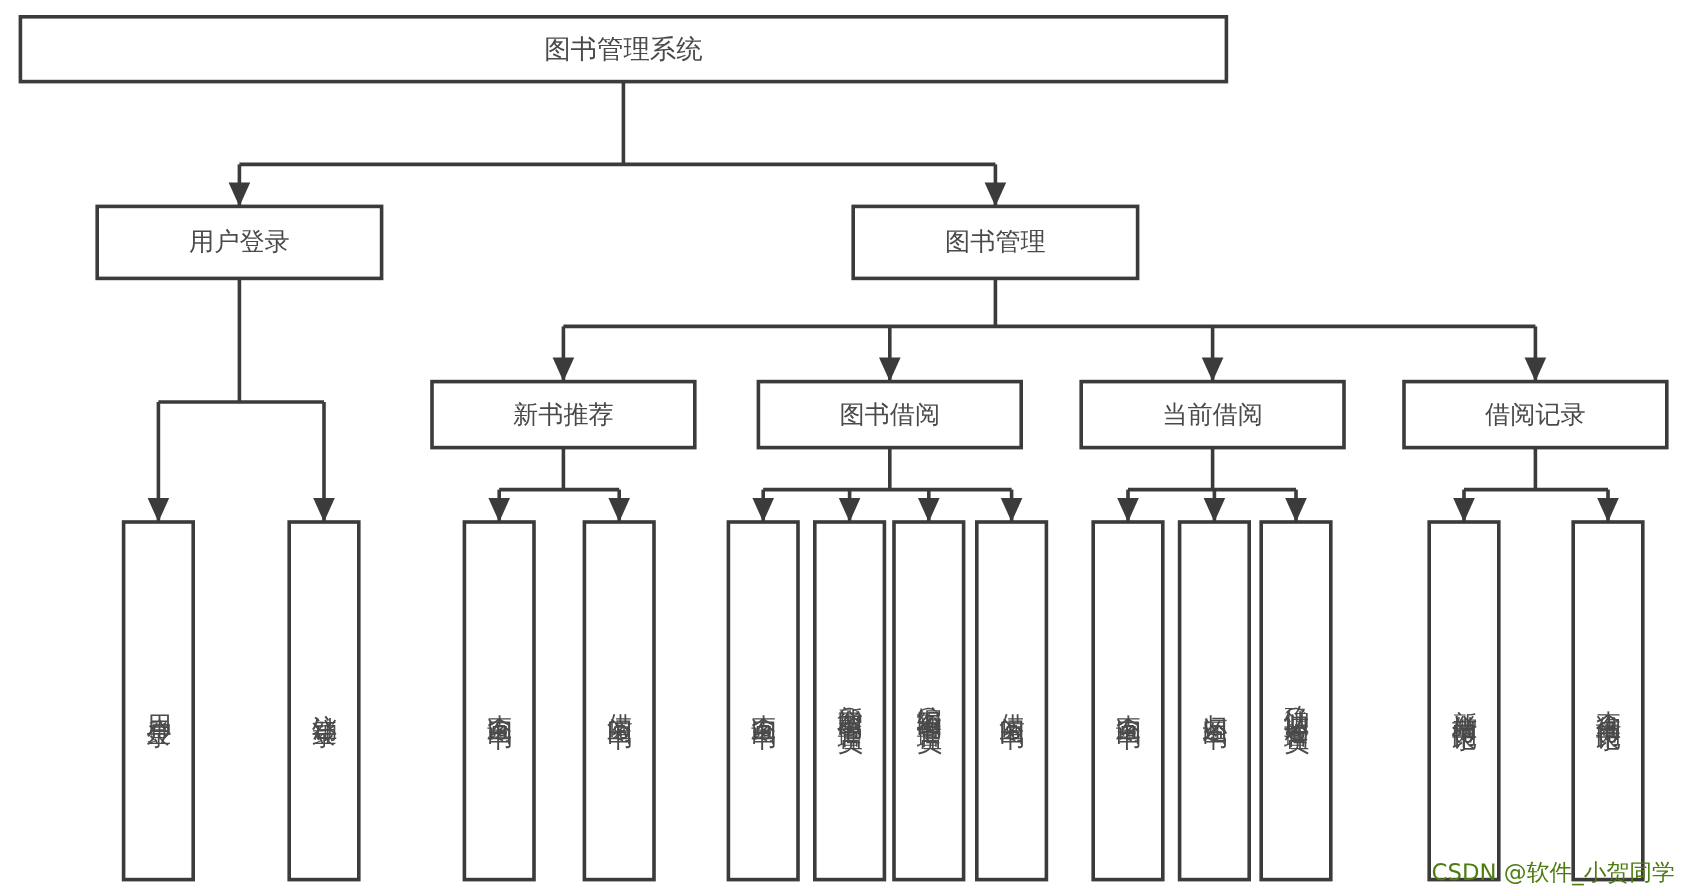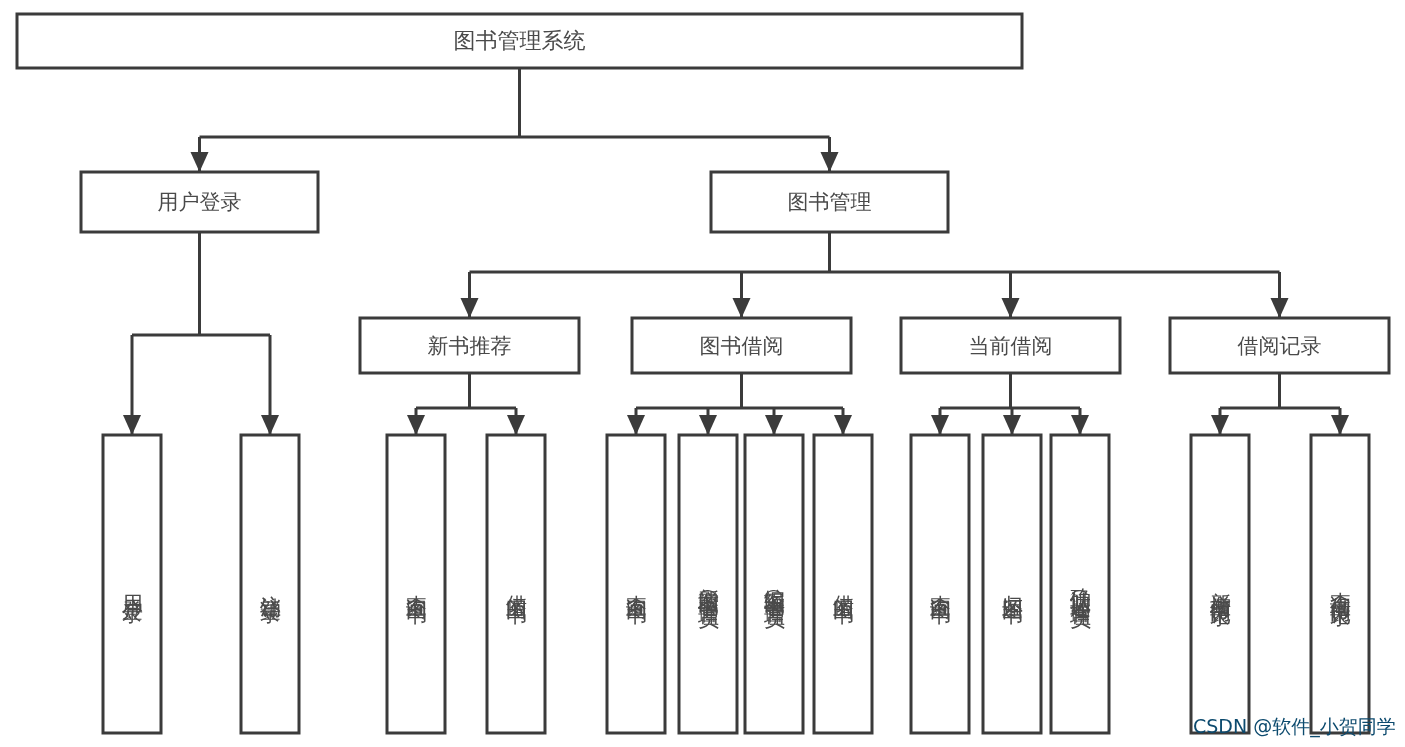--- a/index.html
+++ b/index.html
@@ -65,21 +65,21 @@
     align-items: center;
     justify-content: center;
     text-align: center;
     pointer-events: none;
     user-select: none;
   }
   .watermark {
     position: absolute;
     font-family: "DejaVu Sans", "Liberation Sans", sans-serif;
     font-size: 19px;
-    color: #0c4a6e;
+    color: #4d7c0f;
     white-space: nowrap;
     user-select: none;
   }
 </style>
 </head>
 <body>
 
 <div id="diagram-root">
 
   <svg class="diagram-canvas" viewBox="0 0 1405 747">

